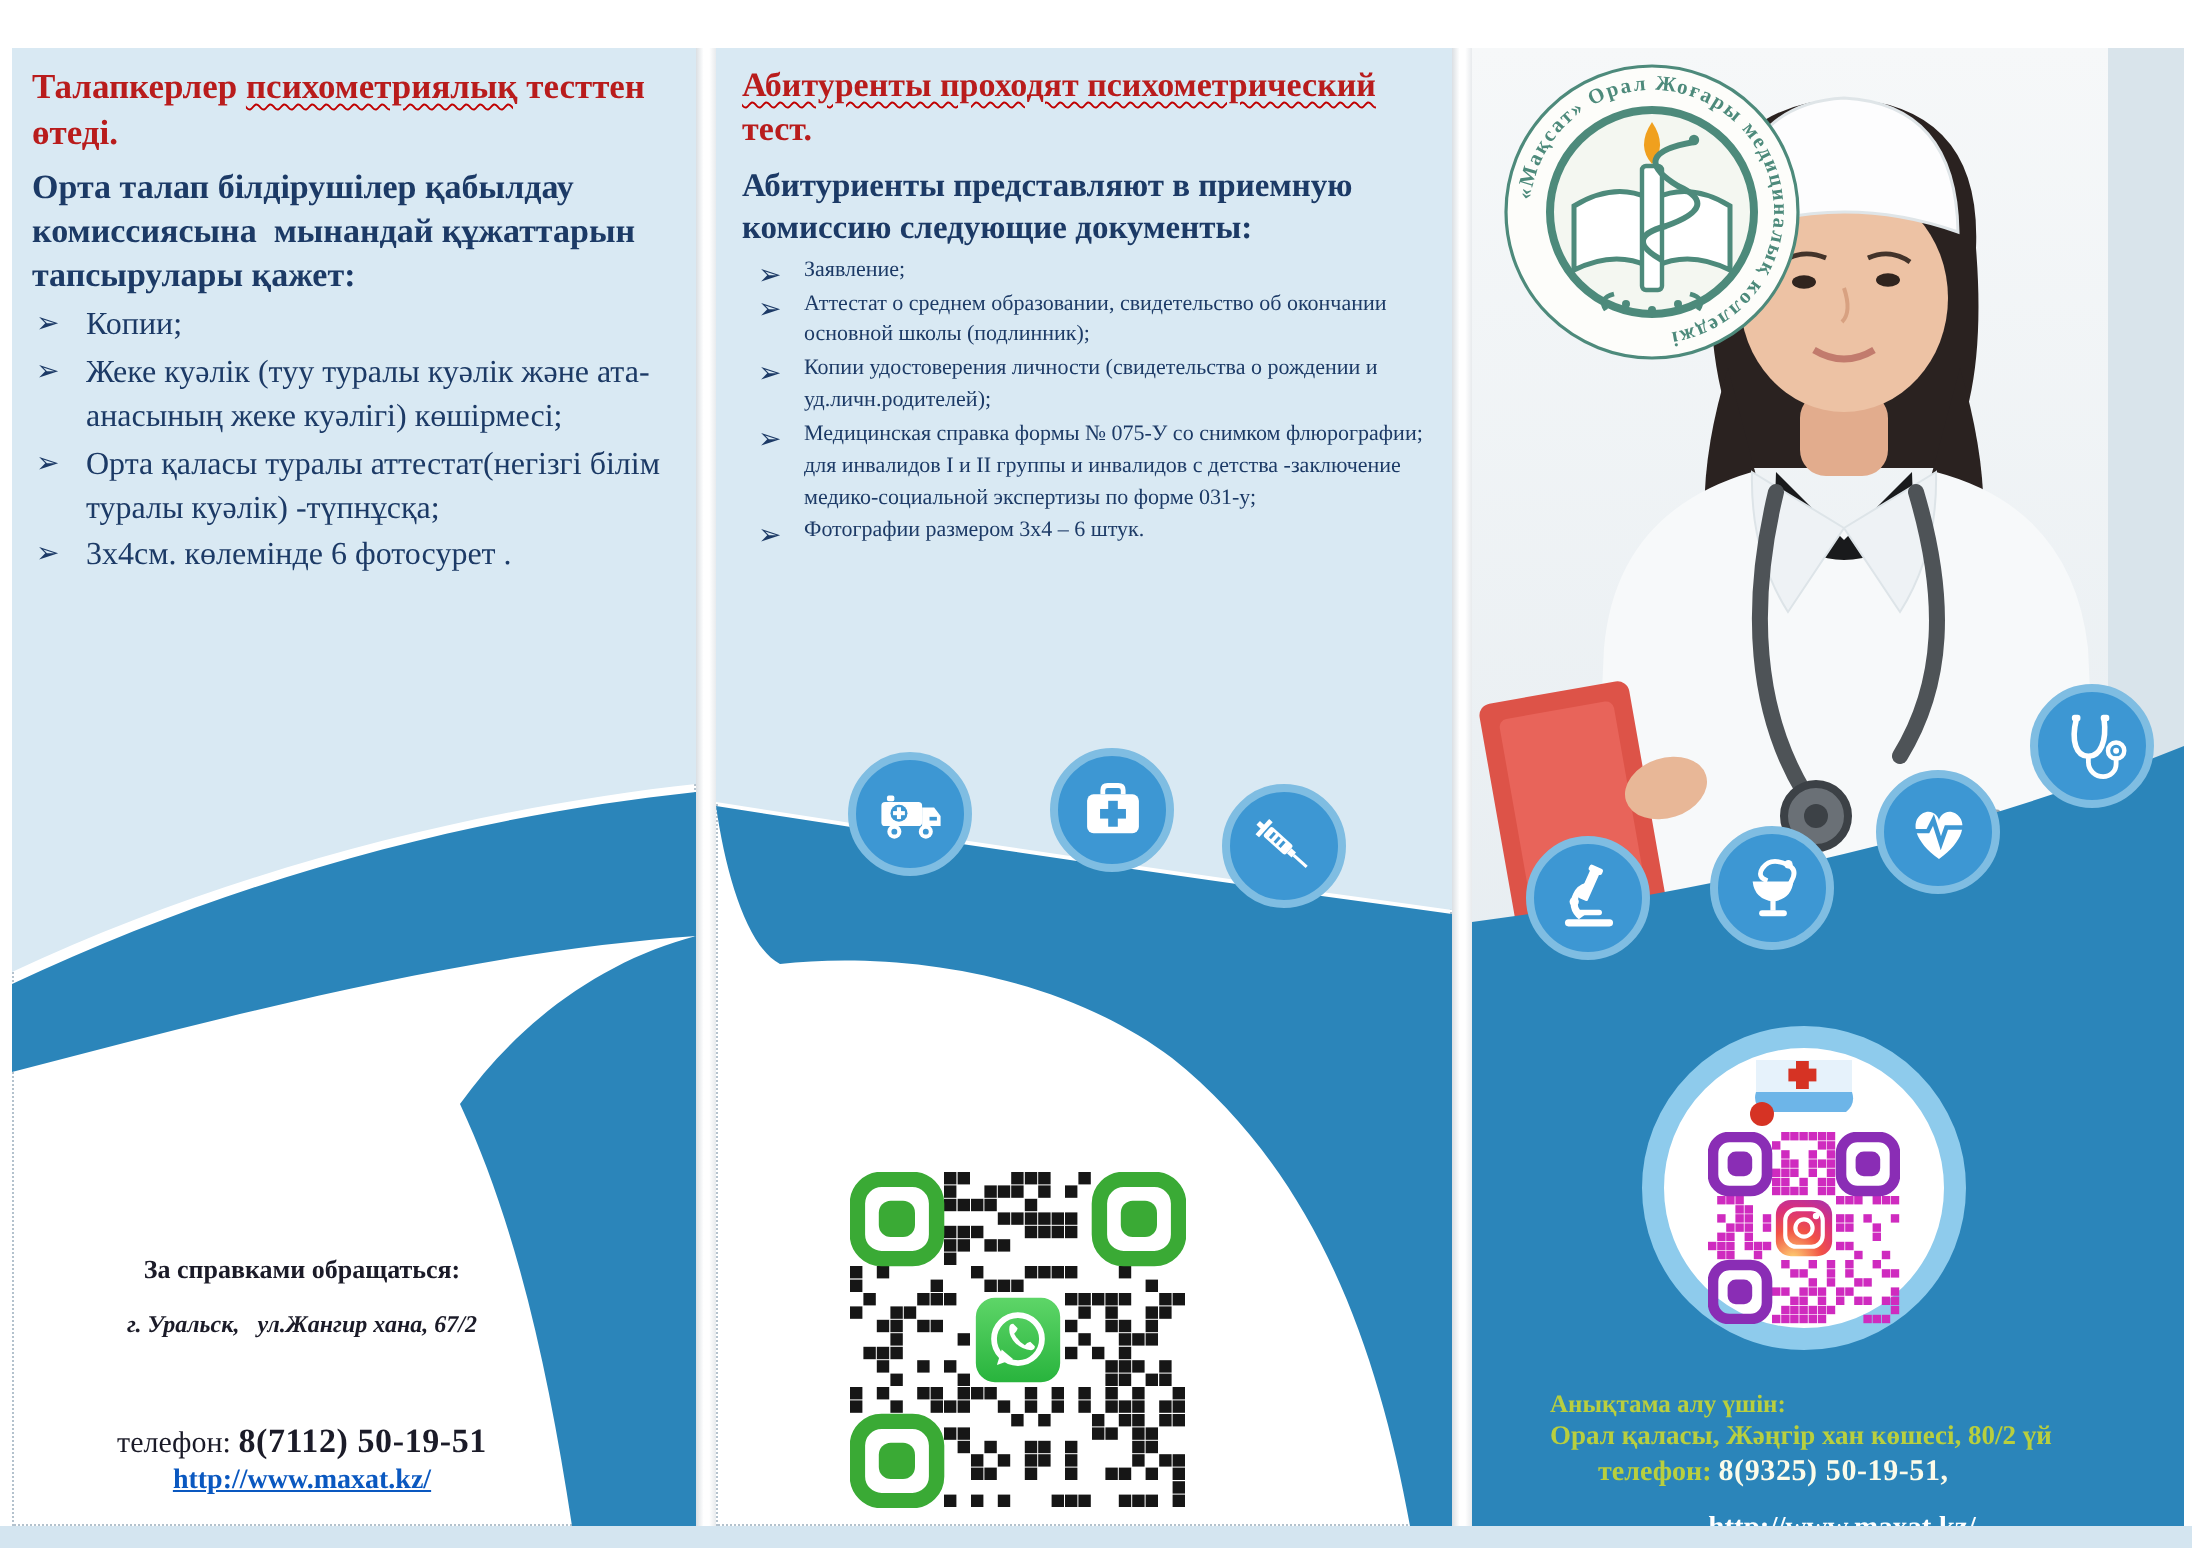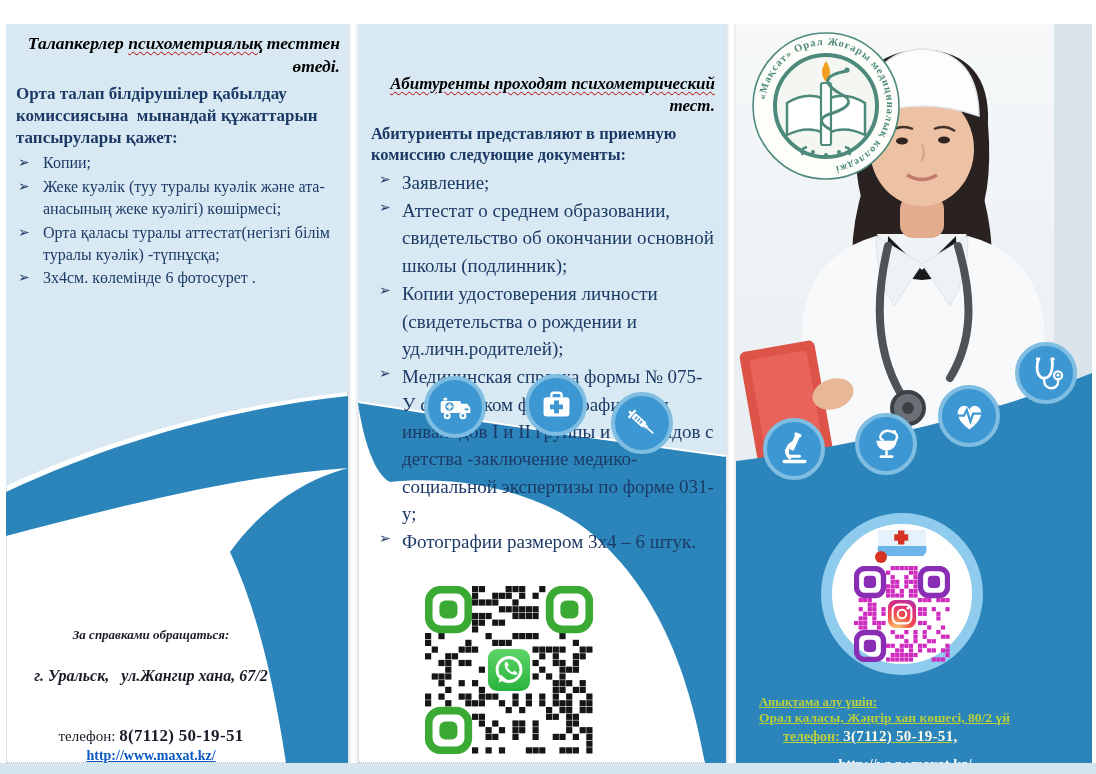--- a/index.html
+++ b/index.html
@@ -11,63 +11,63 @@
   #middle-panel{left:358px;width:368px;}
   #right-panel{left:736px;width:356px;border-color:rgba(120,145,165,.45);}
   .fold{position:absolute;top:24px;width:10px;height:739px;
         background:linear-gradient(90deg,rgba(90,110,128,.22),#ffffff 38%,#ffffff 66%,rgba(90,110,128,.14));}
   #fold-1{left:348px;} #fold-2{left:726px;}
   .bottom-strip{position:absolute;left:0;top:763px;width:1096px;height:11px;background:#d4e5f0;}
   svg.bg{position:absolute;left:-1px;top:-1px;}
 
   
   .content{position:relative;padding:7px 7px 0 9px;}
-  h1.title{margin:0 0 5px 0;text-align:right;color:#000000;font-weight:bold;
-           font-size:17.5px;line-height:1.32;font-style:italic;}
+  h1.title{margin:0 0 5px 0;text-align:left;color:#b91c1c;font-weight:bold;
+           font-size:17.5px;line-height:1.32;}
   .wavy{text-decoration:underline wavy;text-decoration-color:#c00000;
         text-decoration-thickness:1px;text-underline-offset:2px;}
   .intro{margin:0 0 3px 0;color:#1c3a66;font-weight:bold;font-size:17px;line-height:1.3;white-space:pre-wrap;}
   ul.doclist{margin:0;padding:0;list-style:none;color:#1c3a66;font-size:16px;line-height:1.4;}
   ul.doclist li{position:relative;padding-left:27px;margin:0 0 1px 0;}
   ul.doclist li::before{content:"➢";position:absolute;left:2px;top:1px;font-size:14px;color:#1c3a66;}
   #middle-panel .content{padding:7px 10px 0 12px;}
-  #middle-panel h1.title{font-size:17px;margin-top:41px;}
+  #middle-panel h1.title{font-size:17px;}
   #middle-panel .intro{font-size:16.5px;}
-  #middle-panel ul.doclist{font-size:19px;line-height:1.44;}
+  #middle-panel ul.doclist{font-size:11px;line-height:1.44;}
   #middle-panel ul.doclist li{padding-left:31px;}
   #middle-panel ul.doclist li::before{left:8px;}
 
   
   .med-icon{position:absolute;width:54px;height:54px;border-radius:50%;
             background:#3d97d3;border:4px solid #7fbde2;
             display:flex;align-items:center;justify-content:center;}
   .med-icon svg{width:37px;height:37px;display:block;}
 
   
   #left-contact{position:absolute;left:16px;top:602px;width:256px;text-align:center;color:#1b1b28;}
-  .lc-heading{font-style:italic;font-weight:bold;font-size:13px;margin-bottom:24px;}
-  .lc-address{font-style:italic;font-weight:bold;font-size:16px;margin-bottom:13px;white-space:pre-wrap;}
+  .lc-heading{font-weight:bold;font-size:13px;margin-bottom:12px;}
+  .lc-address{font-style:italic;font-weight:bold;font-size:12px;margin-bottom:13px;white-space:pre-wrap;}
   .lc-phone{font-size:15px;margin-top:41px;}
   .lc-phone b{font-size:17px;letter-spacing:.3px;}
   .lc-link{display:inline-block;margin-top:1px;color:#0a58c0;font-weight:bold;font-size:14px;
            text-decoration:underline;cursor:pointer;}
 
   
   #wa-qr{position:absolute;left:66px;top:561px;width:168px;height:168px;background:#fff;}
   #wa-logo{position:absolute;left:127px;top:622px;width:46px;height:46px;}
 
   
   #college-logo{position:absolute;left:14px;top:6px;width:150px;height:150px;}
   #insta-circle{position:absolute;left:84px;top:488px;width:140px;height:140px;border-radius:50%;
                 background:#fff;border:11px solid #8ecbec;}
   #insta-qr{position:absolute;left:22px;top:42px;width:96px;height:96px;}
   #insta-logo{position:absolute;left:55px;top:75px;width:30px;height:30px;}
   #med-flag{position:absolute;left:34px;top:2px;width:70px;height:46px;}
-  #right-contact{position:absolute;left:22px;top:670px;width:292px;color:#b9cf3e;font-weight:bold;
-                 font-family:"Liberation Serif","DejaVu Serif",serif;text-decoration:underline;}
+  #right-contact{position:absolute;left:38px;top:670px;width:292px;color:#b9cf3e;font-weight:bold;
+                 font-family:"Liberation Serif","DejaVu Serif",serif;}
   .rc-heading{font-size:12.5px;line-height:1.2;}
   .rc-address{font-size:13.5px;line-height:1.25;}
   .rc-phone{font-size:14px;padding-left:24px;line-height:1.3;}
   .rc-phone b{color:#fbfbe9;font-size:15px;letter-spacing:.3px;}
   .rc-link{display:block;margin-top:10px;text-align:center;color:#ffffff;font-size:14.5px;
            font-weight:bold;cursor:pointer;}
 </style>
 </head>
 <body>
 
@@ -619,19 +619,19 @@
           <rect x="6" y="6" width="20" height="20" rx="6" fill="none" stroke="#fff" stroke-width="2.2"></rect>
           <circle cx="16" cy="16" r="4.6" fill="none" stroke="#fff" stroke-width="2.2"></circle>
           <circle cx="22.4" cy="9.6" r="1.7" fill="#fff"></circle>
         </svg>
       </div>
     </div>
 
     <div id="right-contact">
       <div class="rc-heading">Анықтама алу үшін:</div>
       <div class="rc-address">Орал қаласы, Жәңгір хан көшесі, 80/2 үй</div>
-      <div class="rc-phone"><span>телефон:</span> <b>3(7112) 50-19-51,</b></div>
+      <div class="rc-phone"><span>телефон:</span> <b>8(9325) 50-19-51,</b></div>
       <a class="rc-link">http://www.maxat.kz/</a>
     </div>
   </div>
 
   <div class="bottom-strip"></div>
 </div>
 
 </body></html>

